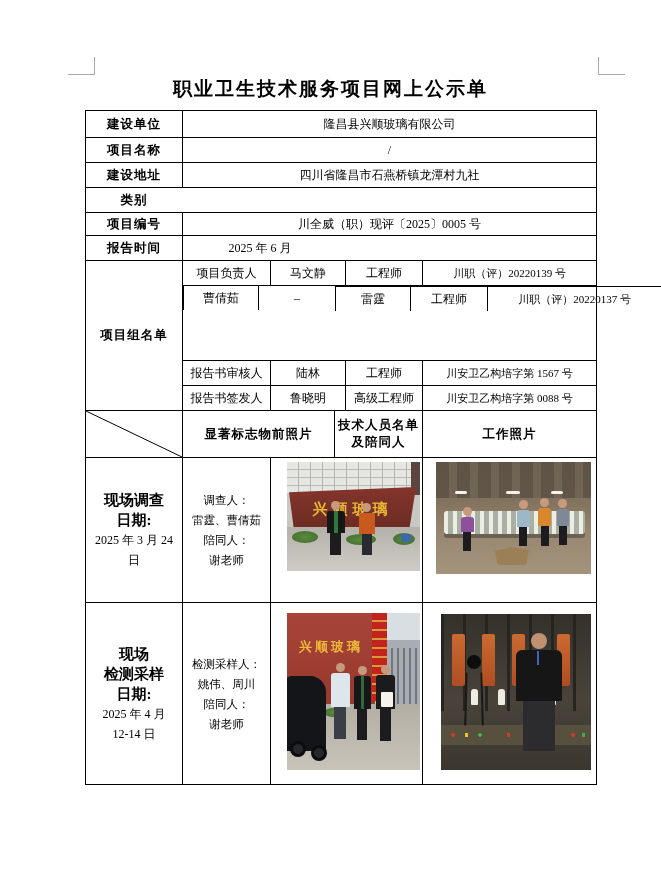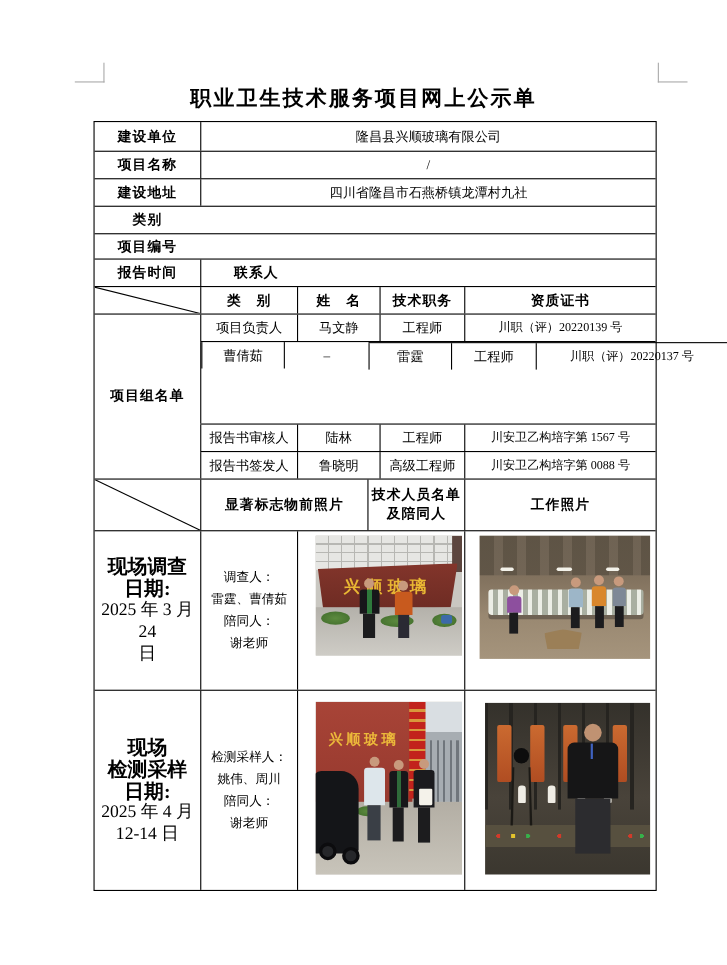--- a/index.html
+++ b/index.html
@@ -35,22 +35,22 @@
   
   .team-right{display:flex;flex-direction:column;width:414px;}
   .trow{display:flex;height:24px;}
   .trow + .trow, .sgrow + .sgrow{border-top:1px solid #000;}
   .tgroup{height:74px;}
   .tg-col{display:flex;flex-direction:row;}
   .sgrow{display:flex;height:24px;}
   .role-merged{height:auto;}
   
   .datecell{display:flex;flex-direction:column;justify-content:center;align-items:center;line-height:20px;}
-  .datecell .b{font-weight:bold;font-size:18px;}
-  .datecell .n{font-size:16px;}
+  .datecell .b{font-weight:bold;font-size:15px;}
+  .datecell .n{font-size:12px;}
   .people{font-size:11.5px;line-height:20px;}
   .pcell{position:relative;}
   .photo{position:absolute;overflow:hidden;}
   
   #photo1{left:16px;top:4px;width:133px;height:109px;background:#c9c7c1;}
   .p1-wall{position:absolute;left:0;top:0;right:0;height:28%;
      background:repeating-linear-gradient(90deg,transparent 0 11px,#b7b7b3 11px 12px),
                 repeating-linear-gradient(0deg,transparent 0 7px,#b7b7b3 7px 8px),#e6e6e3;}
   .p1-door{position:absolute;right:0;top:0;width:9px;height:30%;background:#5c453e;}
   .p1-sign{position:absolute;left:2px;right:4px;top:23%;height:40%;
@@ -163,38 +163,28 @@
     </div>
     <div class="tr h24">
       <div class="td first w0 lbl">建设地址</div>
       <div class="td wval">四川省隆昌市石燕桥镇龙潭村九社</div>
     </div>
     <div class="tr h24">
       <div class="td first w0 lbl">类别</div>
     </div>
     <div class="tr h22">
       <div class="td first w0 lbl">项目编号</div>
+      <div class="td wval">川全威（职）现评〔2025〕0005 号</div>
     </div>
 
     <div class="tr h24">
       <div class="td first w0 lbl">报告时间</div>
-      <div class="td wrc lbl">联系人</div>
-    </div>
-
-    <div class="tr h24">
-      <div class="td first w0 diag">
-        <svg viewBox="0 0 100 100" preserveAspectRatio="none">
-            <line x1="0" y1="0" x2="100" y2="100" stroke="#000" stroke-width="1" vector-effect="non-scaling-stroke"></line>
-          </svg>
-      </div>
-      <div class="td wrole lbl">类　别</div>
-      <div class="td wname lbl">姓　名</div>
-      <div class="td wtitle lbl">技术职务</div>
-      <div class="td wcert lbl">资质证书</div>
-    </div>
+      <div class="td wrb">2025 年 6 月</div>
+    </div>
+
 
     <div class="tr">
       <div class="td first w0 lbl">项目组名单</div>
       <div class="team-right">
         <div class="trow">
           <div class="td wrole">项目负责人</div>
           <div class="td wname">马文静</div>
           <div class="td wtitle">工程师</div>
           <div class="td wcert cert">川职（评）20220139 号</div>
         </div>

